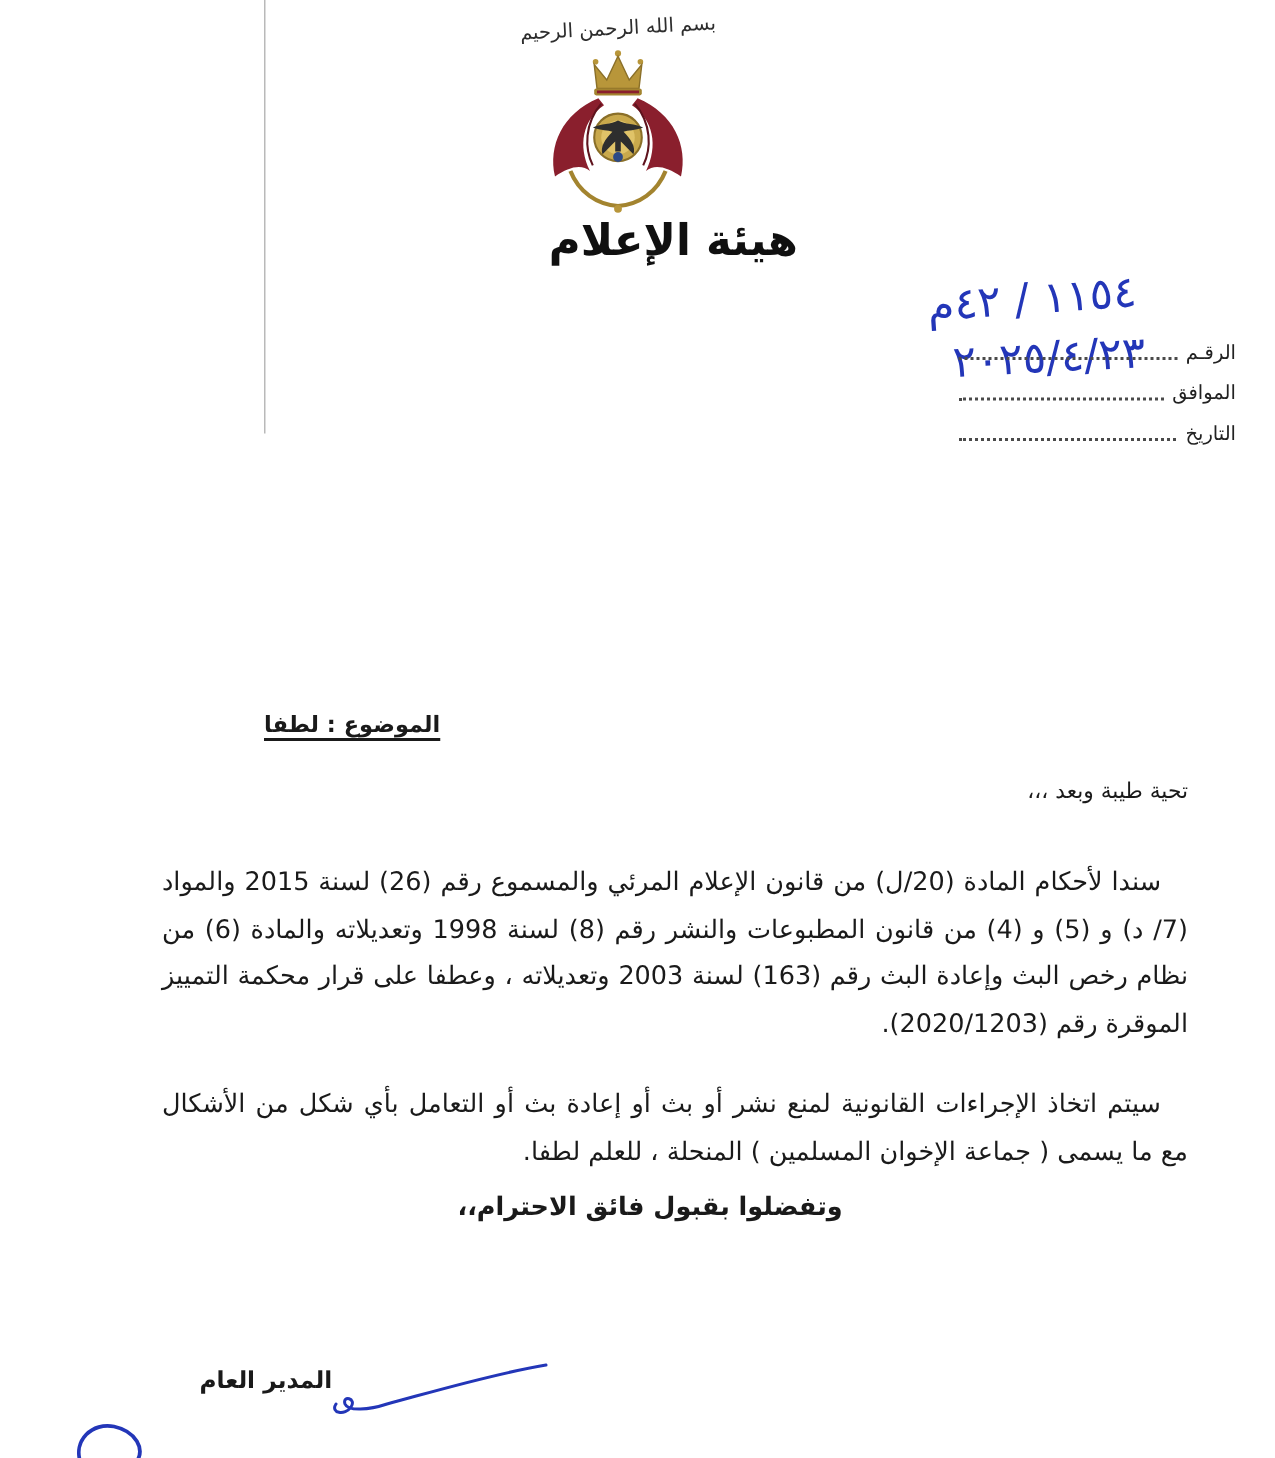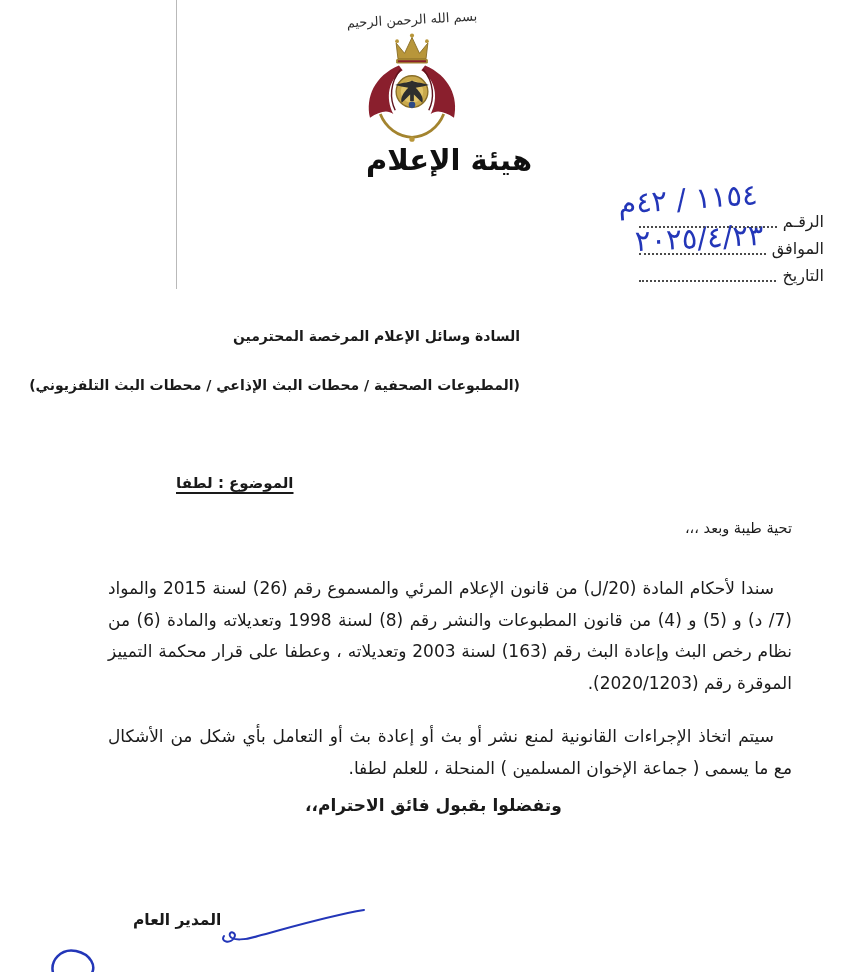--- a/index.html
+++ b/index.html
@@ -9,21 +9,21 @@
   }
   .scan-line { position:absolute; left:176px; top:0; width:1px; height:289px; background:#b9b9b9; }
 
   
   .letterhead { position:absolute; top:12px; left:292px; width:240px; text-align:center; }
   .bismillah { font-size:13px; color:#2d2d2d; transform:rotate(-3deg); margin-bottom:3px; white-space:nowrap; }
   .crest { display:block; margin:0 auto; }
   .org-name { font-size:29px; font-weight:bold; color:#101010; margin-top:1px; white-space:nowrap;text-align:right; }
 
   
-  .ref-block { position:absolute; top:204px; right:26px; width:195px; direction:rtl; font-size:16px; color:#222; }
+  .ref-block { position:absolute; top:216px; right:26px; width:195px; direction:rtl; font-size:13px; color:#222; }
   .ref-row { display:flex; align-items:flex-end; height:27px; }
   .ref-label { white-space:nowrap; }
   .ref-dots { flex:1; border-bottom:2px dotted #4a4a4a; margin:0 6px 3px 10px; }
 
   .hand {
     position:absolute; color:#2336b8; font-size:29px; white-space:nowrap;
     unicode-bidi:bidi-override; direction:ltr;
   }
   .hand-number { top:182px; right:92px; transform:rotate(-4deg); }
   .hand-date   { top:221px; right:86px; transform:rotate(-3deg); }
@@ -101,24 +101,20 @@
     <div class="ref-row">
       <span class="ref-label">الموافق</span>
       <span class="ref-dots"></span>
     </div>
     <div class="ref-row">
       <span class="ref-label">التاريخ</span>
       <span class="ref-dots"></span>
     </div>
   </section>
 
-  <section class="recipient">
-    <div>السادة وسائل الإعلام المرخصة المحترمين</div>
-    <div class="recipient-line2">(المطبوعات الصحفية / محطات البث الإذاعي / محطات البث التلفزيوني)</div>
-  </section>
 
   <div class="subject">الموضوع : لطفا</div>
 
   <div class="greeting">تحية طيبة وبعد ،،،</div>
 
   <p class="para para-1">سندا لأحكام المادة (20/ل) من قانون الإعلام المرئي والمسموع رقم (26) لسنة 2015 والمواد (7/ د) و (5) و (4) من قانون المطبوعات والنشر رقم (8) لسنة 1998 وتعديلاته والمادة (6) من نظام رخص البث وإعادة البث رقم (163) لسنة 2003 وتعديلاته ، وعطفا على قرار محكمة التمييز الموقرة رقم (2020/1203).</p>
 
   <p class="para para-2">سيتم اتخاذ الإجراءات القانونية لمنع نشر أو بث أو إعادة بث أو التعامل بأي شكل من الأشكال مع ما يسمى ( جماعة الإخوان المسلمين ) المنحلة ، للعلم لطفا.</p>
 
   <div class="closing">وتفضلوا بقبول فائق الاحترام،،</div>

